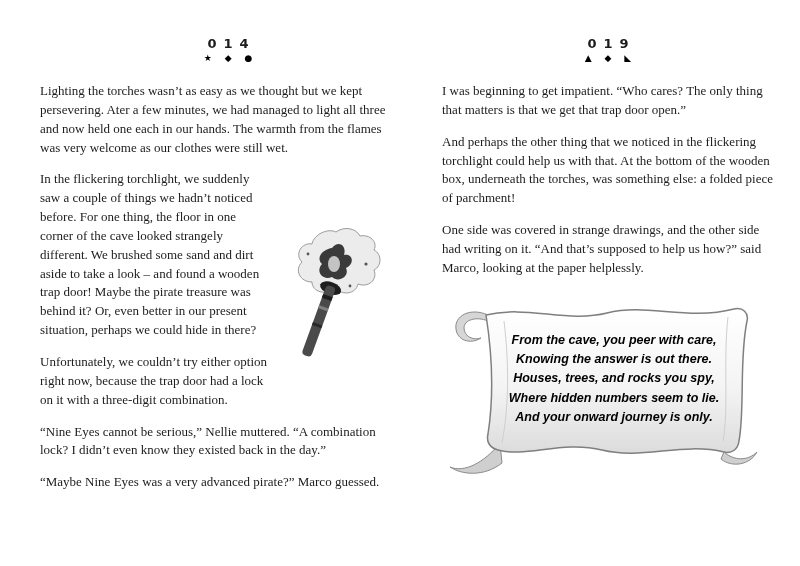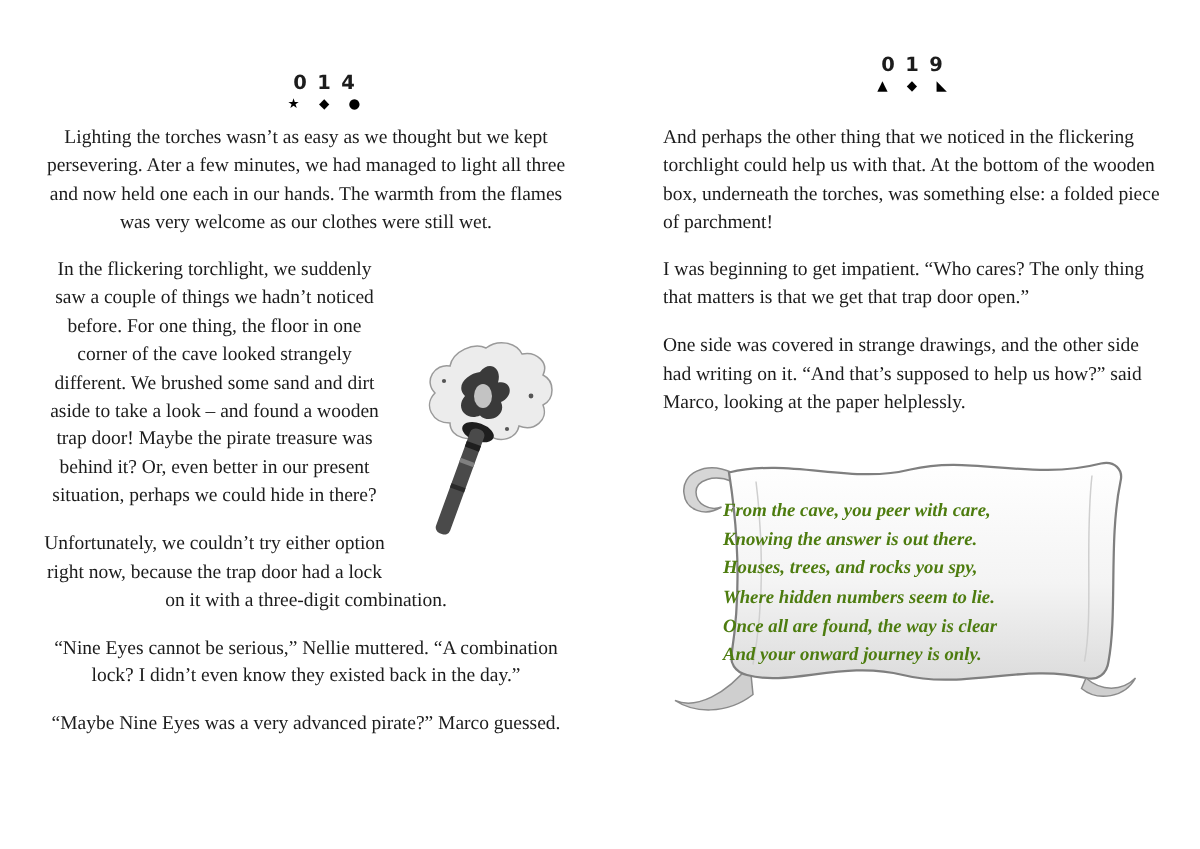--- a/index.html
+++ b/index.html
@@ -6,57 +6,57 @@
   body {
     width:800px; height:566px;
     background:#ffffff;
     font-family:"Liberation Serif", serif;
     color:#1c1c1c;
     position:relative;
     overflow:hidden;
   }
 
   .page-header { position:absolute; top:36px; text-align:center; }
-  .header-left  { left:40px;  width:352px;margin-top:12px; }
+  .header-left  { left:52px;  width:352px; }
   .header-right { left:442px; width:332px; }
   .page-num {
     font-family:"DejaVu Sans", sans-serif;
     font-weight:bold; font-size:13px;
     letter-spacing:7px; padding-left:7px;
   }
   .page-glyphs {
     font-family:"DejaVu Sans", sans-serif;
     font-size:9px; letter-spacing:5px; padding-left:5px;
     margin-top:2px; color:#000;
   }
 
   .col { position:absolute; top:82px; font-size:13px; line-height:1.45; text-align:left; }
-  .col-left  { left:28px;  width:352px;text-align:center; }
+  .col-left  { left:40px;  width:352px; }
   .col-right { left:442px; width:332px; }
   .col p { margin:0 0 13px 0; }
 
   .torch-float {
     float:right;
     width:112px; height:142px;
     margin:54px 0 6px 10px;
   }
 
   .scroll-wrap {
     position:relative;
     width:332px; height:192px;
     margin-top:6px;
   }
   .scroll-wrap svg { position:absolute; left:0; top:0; }
   .poem {
     position:absolute; top:40px; left:40px; right:28px;
-    text-align:left;
-    font-family:Liberation Serif, serif;
+    text-align:center;
+    font-family:Liberation Sans, sans-serif;
     font-style:italic; font-weight:bold;
     font-size:12.5px; line-height:1.55;
-    color:#4d7c0f;
+    color:#000000;
   }
 </style>
 </head>
 <body>
 
 <div class="page-header header-left">
   <div class="page-num">014</div>
   <div class="page-glyphs">★ ◆ ●</div>
 </div>
 
@@ -93,22 +93,22 @@
     </svg>
   </div>
 
   <p>In the flickering torchlight, we suddenly saw a couple of things we hadn’t noticed before. For one thing, the floor in one corner of the cave looked strangely different. We brushed some sand and dirt aside to take a look – and found a wooden trap door! Maybe the pirate treasure was behind it? Or, even better in our present situation, perhaps we could hide in there?</p>
   <p>Unfortunately, we couldn’t try either option right now, because the trap door had a lock on it with a three-digit combination.</p>
   <p>“Nine Eyes cannot be serious,” Nellie muttered. “A combination lock? I didn’t even know they existed back in the day.”</p>
   <p>“Maybe Nine Eyes was a very advanced pirate?” Marco guessed.</p>
 </div>
 
 <div class="col col-right">
+  <p>I was beginning to get impatient. “Who cares? The only thing that matters is that we get that trap door open.”</p>
   <p>And perhaps the other thing that we noticed in the flickering torchlight could help us with that. At the bottom of the wooden box, underneath the torches, was something else: a folded piece of parchment!</p>
-  <p>I was beginning to get impatient. “Who cares? The only thing that matters is that we get that trap door open.”</p>
   <p>One side was covered in strange drawings, and the other side had writing on it. “And that’s supposed to help us how?” said Marco, looking at the paper helplessly.</p>
 
   <div class="scroll-wrap">
     <svg width="332" height="192" viewBox="0 0 332 192" xmlns="http://www.w3.org/2000/svg">
       <defs>
         <linearGradient id="pg" x1="0" y1="0" x2="0" y2="1">
           <stop offset="0" stop-color="#ffffff"></stop>
           <stop offset="0.55" stop-color="#f4f4f4"></stop>
           <stop offset="1" stop-color="#dcdcdc"></stop>
         </linearGradient>
@@ -128,17 +128,16 @@
       <path d="M282,161 C292,170 306,170 315,161 C308,174 290,177 279,168 Z" fill="#cfcfcf" stroke="#8a8a8a" stroke-width="1"></path>
 
       <path d="M62,30 C68,80 66,120 60,152" stroke="#cfcfcf" fill="none" stroke-width="1"></path>
       <path d="M286,26 C281,70 287,118 281,150" stroke="#cfcfcf" fill="none" stroke-width="1"></path>
     </svg>
     <div class="poem">
       <div>From the cave, you peer with care,</div>
       <div>Knowing the answer is out there.</div>
       <div>Houses, trees, and rocks you spy,</div>
       <div>Where hidden numbers seem to lie.</div>
-      <div>Once all are found, the way is clear</div>
       <div>And your onward journey is only.</div>
     </div>
   </div>
 </div>
 
 </body></html>

